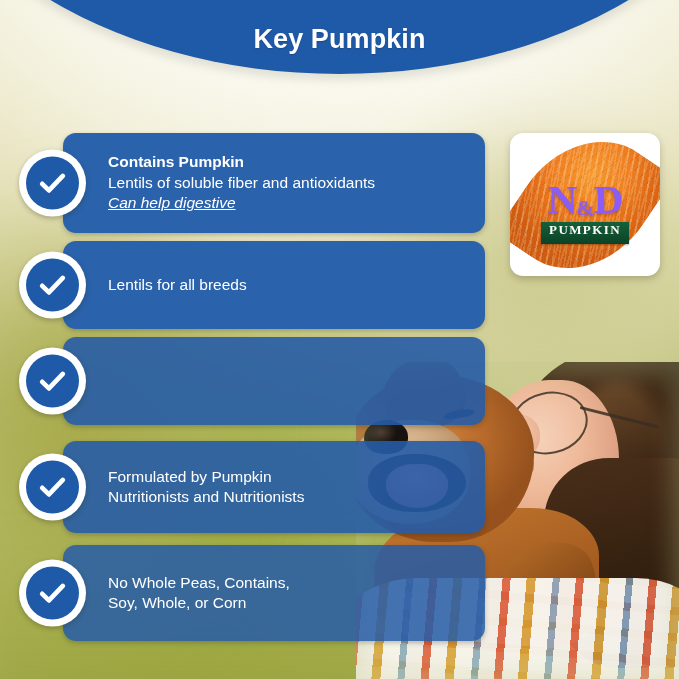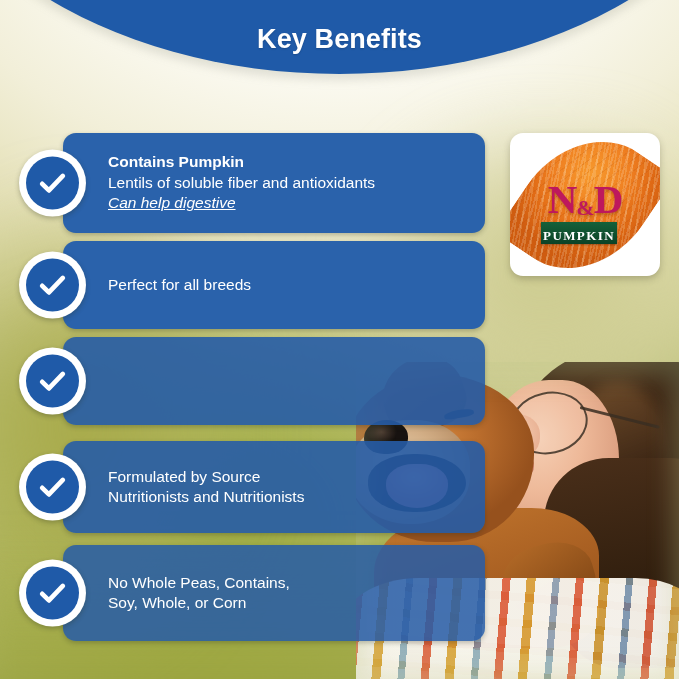--- a/index.html
+++ b/index.html
@@ -272,34 +272,34 @@
     position:absolute; inset:0;
     background:
       repeating-linear-gradient(64deg, rgba(255,226,170,.22) 0 1.5px, rgba(255,255,255,0) 1.5px 6px),
       repeating-linear-gradient(108deg, rgba(170,70,10,.14) 0 1px, rgba(255,255,255,0) 1px 9px);
     border-radius:inherit;
   }
   .logo-nd{
     position:absolute;
     left:0; right:0; top:46px;
     text-align:center;
-    color:#be185d;
+    color:#8b5cf6;
     font-family:"Liberation Serif", serif;
     font-size:41px;
     font-weight:bold;
     line-height:1;
     letter-spacing:-1px;
     text-shadow:0 2px 3px rgba(120,50,5,.45);
   }
   .logo-nd .amp{ font-size:22px; vertical-align:-2px; }
   .logo-ribbon{
     position:absolute;
-    left:31px; top:89px; width:76px; height:22px;
+    left:31px; top:89px; width:88px; height:22px;
     background:linear-gradient(180deg,#14613a 0%,#0c4226 100%);
-    display:flex; align-items:flex-end; justify-content:center;
+    display:flex; align-items:flex-start; justify-content:center;
     box-shadow:0 1px 2px rgba(0,0,0,.3);
   }
   .logo-ribbon span{
     color:#ffffff;
     font-family:"Liberation Serif", serif;
     font-size:13px;
     font-weight:bold;
     letter-spacing:1.4px;
   }
 </style>
@@ -332,21 +332,21 @@
     <div class="ph dog-mouth"></div>
     <div class="ph dog-tongue"></div>
     <div class="ph dog-nose"></div>
     <div class="ph dog-paw"></div>
     <div class="ph blanket"></div>
     <div class="photo-soft"></div>
   </div>
 
   <div class="banner-shadow"></div>
   <div class="banner"></div>
-  <div class="banner-title">Key Benefits</div>
+  <div class="banner-title">Key Pumpkin</div>
 
   <div class="cards">
 
     <div class="card" style="top:133px; height:100px;">
       <div class="check">
         <div class="check-inner">
           <svg viewBox="0 0 24 24" aria-hidden="true">
               <path d="M4.5 12.6 L9.4 17.4 L19.5 6.9" fill="none" stroke="#ffffff" stroke-width="3.4" stroke-linecap="round" stroke-linejoin="round"></path>
             </svg>
         </div>
@@ -360,21 +360,21 @@
 
     <div class="card" style="top:241px; height:88px;">
       <div class="check">
         <div class="check-inner">
           <svg viewBox="0 0 24 24" aria-hidden="true">
               <path d="M4.5 12.6 L9.4 17.4 L19.5 6.9" fill="none" stroke="#ffffff" stroke-width="3.4" stroke-linecap="round" stroke-linejoin="round"></path>
             </svg>
         </div>
       </div>
       <div class="card-text">
-        <span class="t-reg">Perfect for all breeds</span>
+        <span class="t-reg">Lentils for all breeds</span>
       </div>
     </div>
 
     <div class="card translucent" style="top:337px; height:88px;">
       <div class="check">
         <div class="check-inner">
           <svg viewBox="0 0 24 24" aria-hidden="true">
               <path d="M4.5 12.6 L9.4 17.4 L19.5 6.9" fill="none" stroke="#ffffff" stroke-width="3.4" stroke-linecap="round" stroke-linejoin="round"></path>
             </svg>
         </div>
@@ -383,21 +383,21 @@
 
     <div class="card translucent" style="top:441px; height:92px;">
       <div class="check">
         <div class="check-inner">
           <svg viewBox="0 0 24 24" aria-hidden="true">
               <path d="M4.5 12.6 L9.4 17.4 L19.5 6.9" fill="none" stroke="#ffffff" stroke-width="3.4" stroke-linecap="round" stroke-linejoin="round"></path>
             </svg>
         </div>
       </div>
       <div class="card-text">
-        <span class="t-reg">Formulated by Source</span>
+        <span class="t-reg">Formulated by Pumpkin</span>
         <span class="t-reg">Nutritionists and Nutritionists</span>
       </div>
     </div>
 
     <div class="card translucent2" style="top:545px; height:96px;">
       <div class="check">
         <div class="check-inner">
           <svg viewBox="0 0 24 24" aria-hidden="true">
               <path d="M4.5 12.6 L9.4 17.4 L19.5 6.9" fill="none" stroke="#ffffff" stroke-width="3.4" stroke-linecap="round" stroke-linejoin="round"></path>
             </svg>

